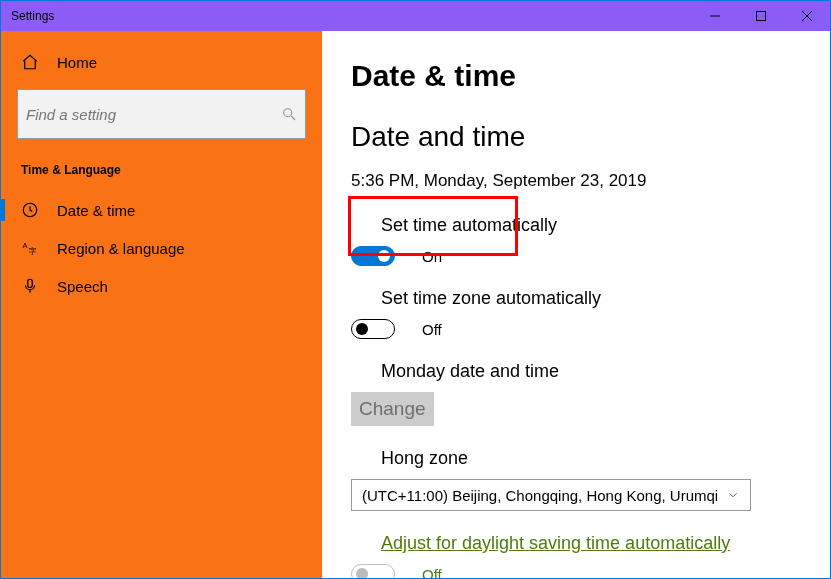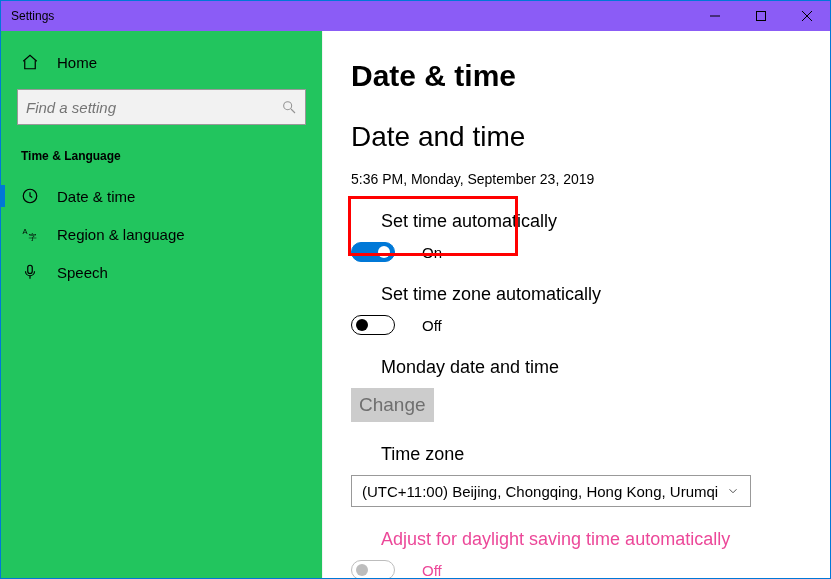--- a/index.html
+++ b/index.html
@@ -14,54 +14,54 @@
     height: 30px; display: flex; align-items: center;
     padding-left: 10px; font-size: 12px; color: #000;
     background: #8b5cf6;
   }
   .titlebar .spacer { flex: 1; }
   .win-controls { display: flex; }
   .win-btn { width: 46px; height: 30px; display: flex; align-items: center; justify-content: center; cursor: pointer; }
   .win-btn svg { width: 10px; height: 10px; }
   .body { flex: 1; display: flex; overflow: hidden; }
   .sidebar {
-    width: 322px; background: #22c55e; border-right: 1px solid #f2f2f2;
+    width: 322px; background: #f97316; border-right: 1px solid #f2f2f2;
     padding-top: 12px;
   }
   .home-row, .nav-item {
     display: flex; align-items: center; gap: 18px;
     padding: 10px 20px; font-size: 15px; color: #000; cursor: pointer;
     position: relative;
   }
   .home-row { margin-bottom: 8px; }
   .search-wrap { padding: 0 16px 18px 16px; }
   .search {
-    width: 100%; height: 36px; border: 1px solid #999; background: #fff0;
+    width: 100%; height: 50px; border: 1px solid #999; background: #fff0;
     display: flex; align-items: center; padding: 6px 8px;
     background: #f2f2f2;
   }
   .search input {
     flex: 1; border: none; outline: none; background: transparent;
     font-size: 15px; color: #666; font-style: italic;
   }
   .search .mag { width: 16px; height: 16px; opacity: .6; }
   .section-title { padding: 6px 20px 14px 20px; font-size: 12px; font-weight: 600; }
   .nav-item.active::before {
     content: ""; position: absolute; left: 0; top: 8px; bottom: 8px; width: 4px; background: #0078d7;
   }
   .icon { width: 18px; height: 18px; display: inline-flex; align-items: center; justify-content: center; }
   .icon svg { width: 18px; height: 18px; }
   .main {
     flex: 1; padding: 28px 0 0 28px; overflow: hidden; color: #000;
   }
   h1 { font-size: 30px; font-weight: 600; margin-bottom: 28px; }
   h2 { font-size: 28px; font-weight: 400; margin-bottom: 18px; }
   .field-label { font-size: 18px; margin-bottom: 10px; margin-left: 30px; }
-  .muted { color: #ec4899; }
-  .current-time { font-size: 14px; margin-bottom: 24px; }
+  .muted { color: #4d7c0f; text-decoration: underline; }
+  .current-time { font-size: 17px; margin-bottom: 24px; }
   .group { margin-bottom: 22px; }
   .toggle-row { display: flex; align-items: center; gap: 27px; }
   .toggle {
     width: 44px; height: 20px; border-radius: 10px; position: relative;
     border: 1px solid #000; background: #fff; cursor: pointer;
   }
   .toggle .knob {
     position: absolute; width: 12px; height: 12px; border-radius: 6px;
     top: 3px; left: 4px; background: #000;
   }
@@ -194,21 +194,21 @@
           <span class="toggle-state">Off</span>
         </div>
       </div>
 
       <div class="group">
         <div class="field-label">Monday date and time</div>
         <button class="btn" disabled="">Change</button>
       </div>
 
       <div class="group">
-        <div class="field-label">Time zone</div>
+        <div class="field-label">Hong zone</div>
         <div class="select">
           <span>(UTC+11:00) Beijing, Chongqing, Hong Kong, Urumqi</span>
           <span class="icon chev">
             <svg viewBox="0 0 24 24" fill="none" stroke="#444" stroke-width="1.6">
                 <polyline points="6 9 12 15 18 9"></polyline>
               </svg>
           </span>
         </div>
       </div>
 

